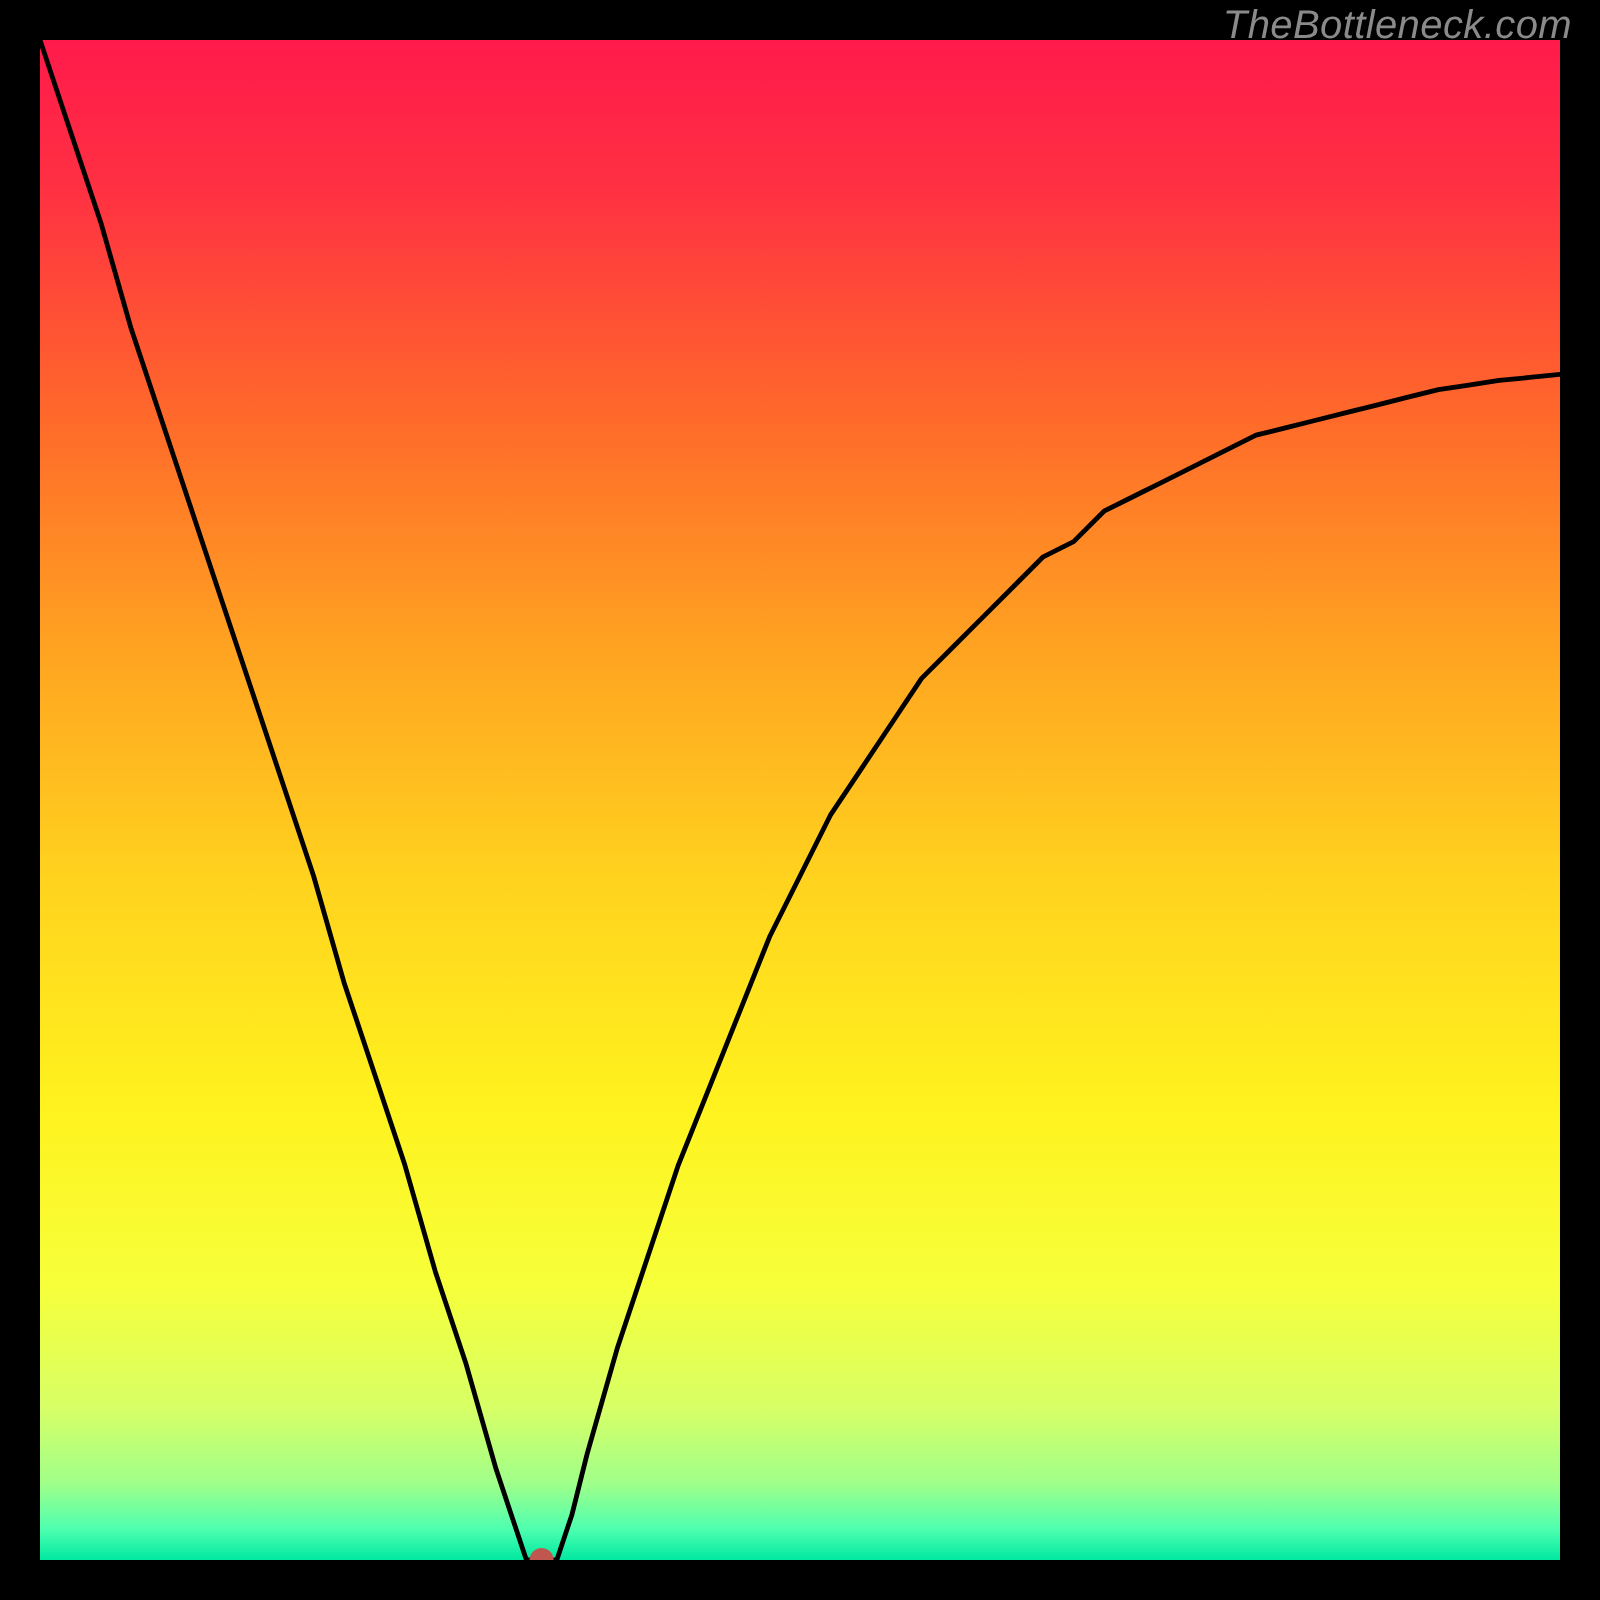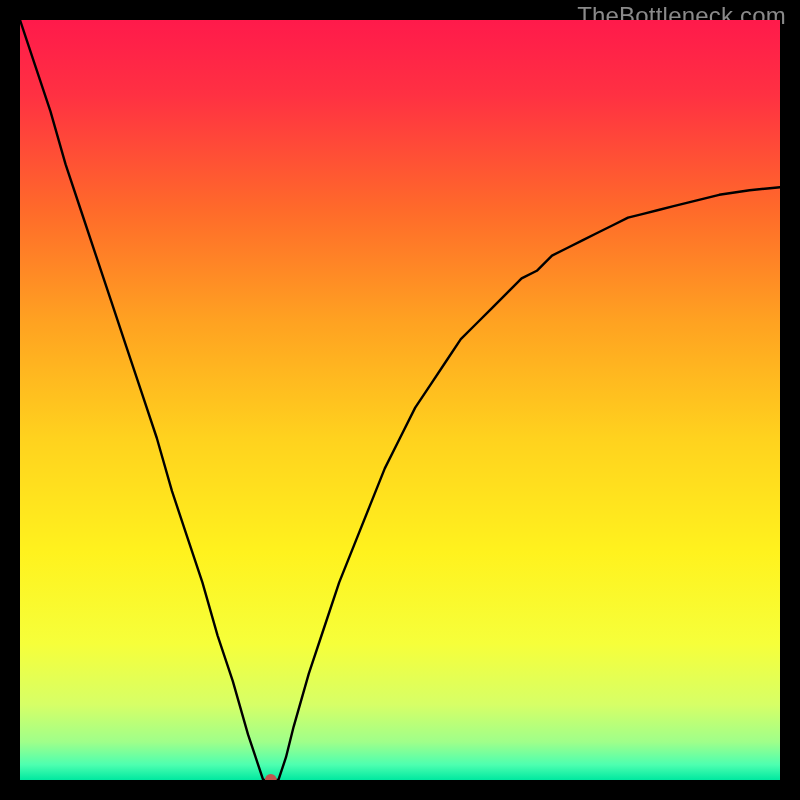--- a/index.html
+++ b/index.html
@@ -24,24 +24,25 @@
     top: 20px;
     width: 760px;
     height: 760px;
     display: block;
   }
   .watermark {
     position: absolute;
     top: 2px;
     right: 14px;
     font-family: Arial, Helvetica, sans-serif;
-    font-size: 24px;
+    font-size: 20px;
     color: #8a8a8a;
     letter-spacing: 0.2px;
     user-select: none;
+    font-style: italic;
   }
 </style>
 </head>
 <body>
 
 <div class="frame">
 
   <div class="watermark">TheBottleneck.com</div>
 
   <svg viewBox="0 0 760 760" preserveAspectRatio="none">

